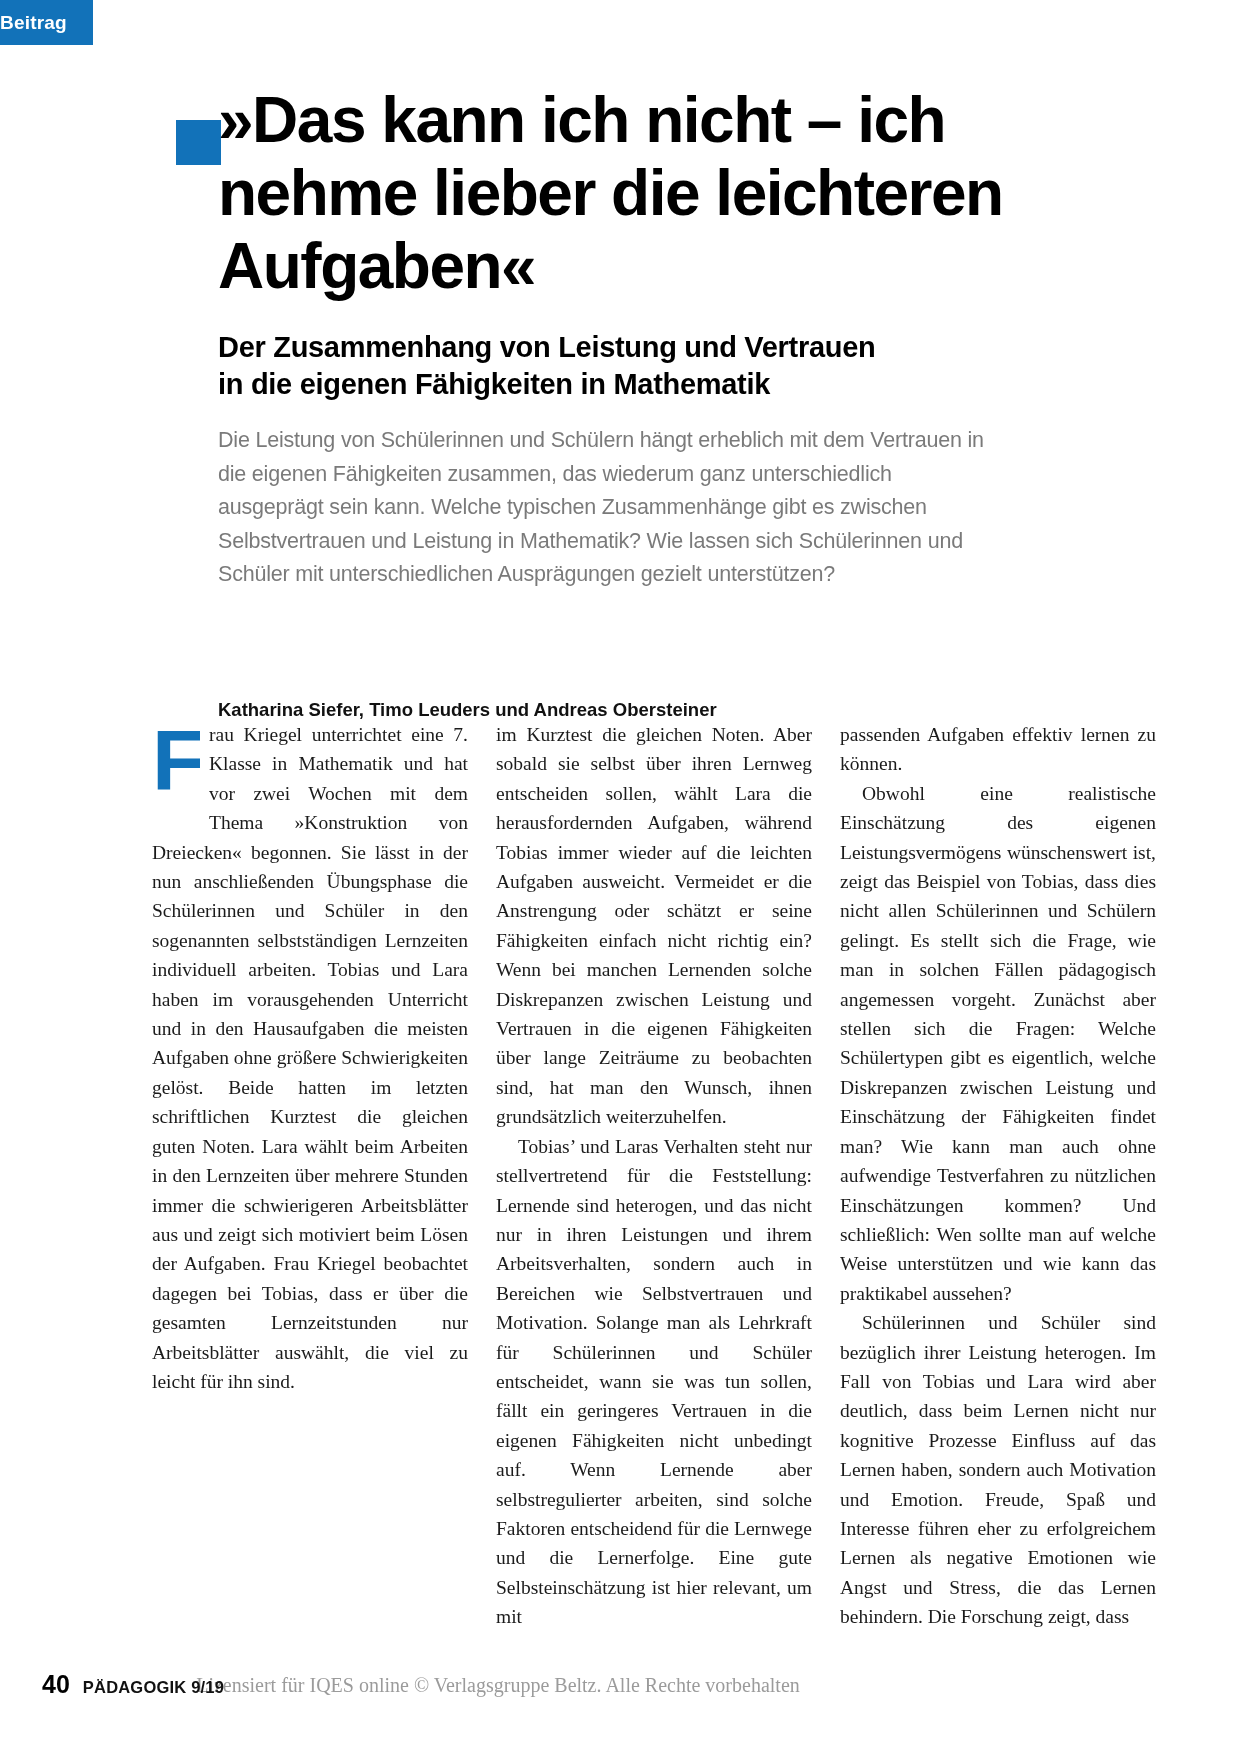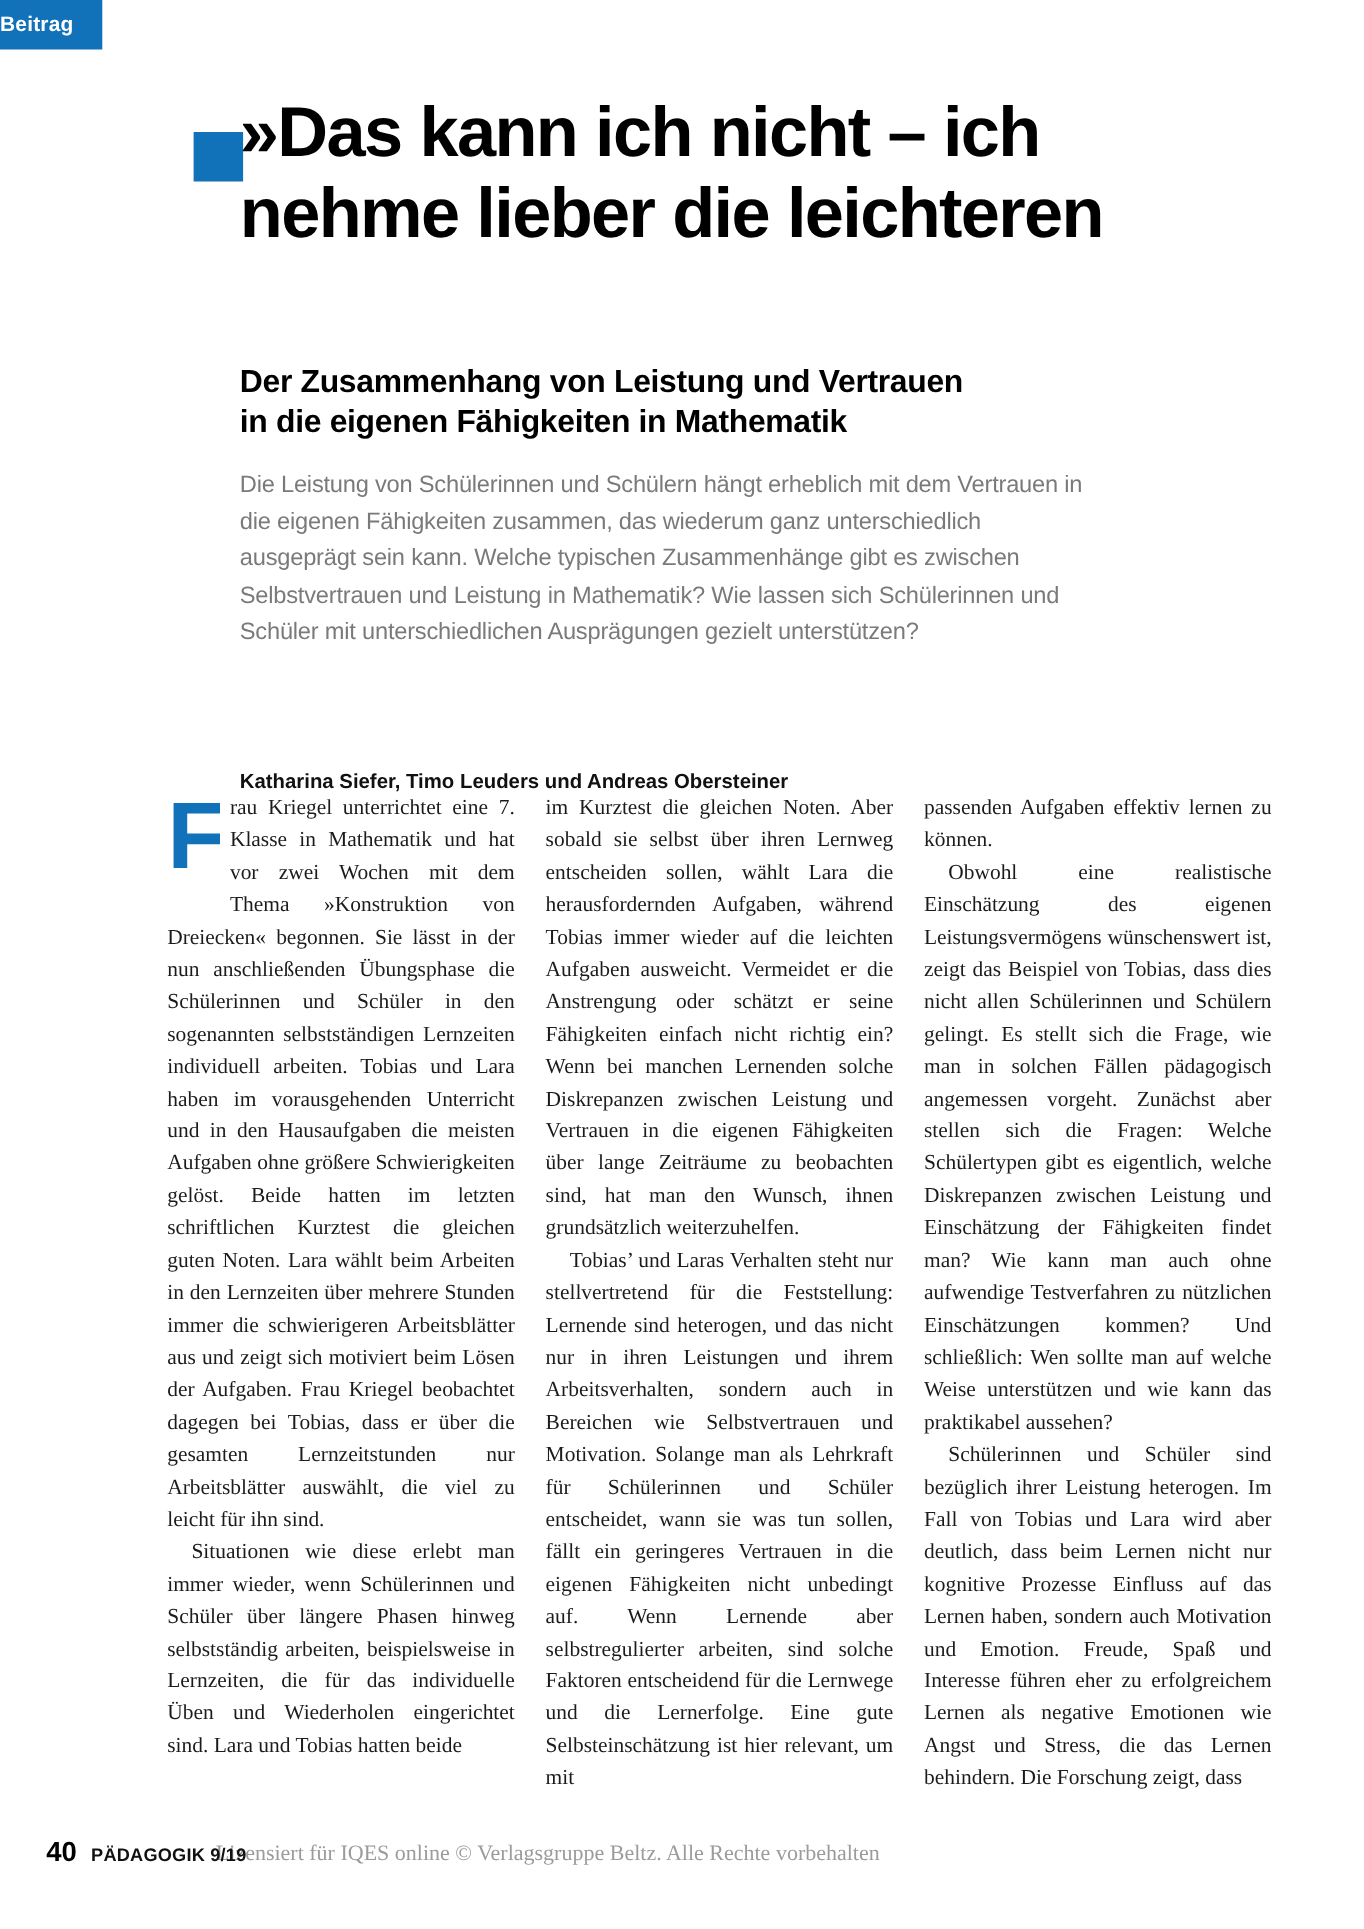--- a/index.html
+++ b/index.html
@@ -147,38 +147,38 @@
 
 <div class="page">
 
   <div class="category-tag">Beitrag</div>
 
   <div class="headline-bullet"></div>
 
   <h1 class="article-title">
     <span class="title-line">»Das kann ich nicht – ich</span>
     <span class="title-line">nehme lieber die leichteren</span>
+    <span class="title-line">Aufgaben«</span>
   </h1>
 
   <h2 class="article-subtitle">
     <span class="subtitle-line">Der Zusammenhang von Leistung und Vertrauen</span>
     <span class="subtitle-line">in die eigenen Fähigkeiten in Mathematik</span>
   </h2>
 
   <div class="article-lead">Die Leistung von Schülerinnen und Schülern hängt erheblich mit dem Vertrauen in die eigenen Fähigkeiten zusammen, das wiederum ganz unterschiedlich ausgeprägt sein kann. Welche typischen Zusammenhänge gibt es zwischen Selbstvertrauen und Leistung in Mathematik? Wie lassen sich Schülerinnen und Schüler mit unterschiedlichen Ausprägungen gezielt unterstützen?</div>
 
   <div class="article-authors">Katharina Siefer, Timo Leuders und Andreas Obersteiner</div>
 
   <div class="article-body">
 
     <div class="body-column">
       <p><span class="drop-cap-box">
             <span class="drop-cap-letter">F</span>
           </span><span>rau Kriegel unterrichtet eine 7. Klasse in Mathematik und hat vor zwei Wochen mit dem Thema »Konstruktion von Dreiecken« begonnen. Sie lässt in der nun anschließenden Übungsphase die Schülerinnen und Schüler in den sogenannten selbstständigen Lernzeiten individuell arbeiten. Tobias und Lara haben im vorausgehenden Unterricht und in den Hausaufgaben die meisten Aufgaben ohne größere Schwierigkeiten gelöst. Beide hatten im letzten schriftlichen Kurztest die gleichen guten Noten. Lara wählt beim Arbeiten in den Lernzeiten über mehrere Stunden immer die schwierigeren Arbeitsblätter aus und zeigt sich motiviert beim Lösen der Aufgaben. Frau Kriegel beobachtet dagegen bei Tobias, dass er über die gesamten Lernzeitstunden nur Arbeitsblätter auswählt, die viel zu leicht für ihn sind.</span></p>
-      <p class="indent">Situationen wie diese erlebt man immer wieder, wenn Schülerinnen und Schüler über längere Phasen hinweg selbstständig arbeiten, beispielsweise in Lernzeiten, die für das individuelle Üben und Wiederholen eingerichtet sind. Lara und Tobias hatten beide</p>
     </div>
 
     <div class="body-column">
       <p>im Kurztest die gleichen Noten. Aber sobald sie selbst über ihren Lernweg entscheiden sollen, wählt Lara die herausfordernden Aufgaben, während Tobias immer wieder auf die leichten Aufgaben ausweicht. Vermeidet er die Anstrengung oder schätzt er seine Fähigkeiten einfach nicht richtig ein? Wenn bei manchen Lernenden solche Diskrepanzen zwischen Leistung und Vertrauen in die eigenen Fähigkeiten über lange Zeiträume zu beobachten sind, hat man den Wunsch, ihnen grundsätzlich weiterzuhelfen.</p>
       <p class="indent">Tobias’ und Laras Verhalten steht nur stellvertretend für die Feststellung: Lernende sind heterogen, und das nicht nur in ihren Leistungen und ihrem Arbeitsverhalten, sondern auch in Bereichen wie Selbstvertrauen und Motivation. Solange man als Lehrkraft für Schülerinnen und Schüler entscheidet, wann sie was tun sollen, fällt ein geringeres Vertrauen in die eigenen Fähigkeiten nicht unbedingt auf. Wenn Lernende aber selbstregulierter arbeiten, sind solche Faktoren entscheidend für die Lernwege und die Lernerfolge. Eine gute Selbsteinschätzung ist hier relevant, um mit</p>
     </div>
 
     <div class="body-column">
       <p>passenden Aufgaben effektiv lernen zu können.</p>
       <p class="indent">Obwohl eine realistische Einschätzung des eigenen Leistungsvermögens wünschenswert ist, zeigt das Beispiel von Tobias, dass dies nicht allen Schülerinnen und Schülern gelingt. Es stellt sich die Frage, wie man in solchen Fällen pädagogisch angemessen vorgeht. Zunächst aber stellen sich die Fragen: Welche Schülertypen gibt es eigentlich, welche Diskrepanzen zwischen Leistung und Einschätzung der Fähigkeiten findet man? Wie kann man auch ohne aufwendige Testverfahren zu nützlichen Einschätzungen kommen? Und schließlich: Wen sollte man auf welche Weise unterstützen und wie kann das praktikabel aussehen?</p>

